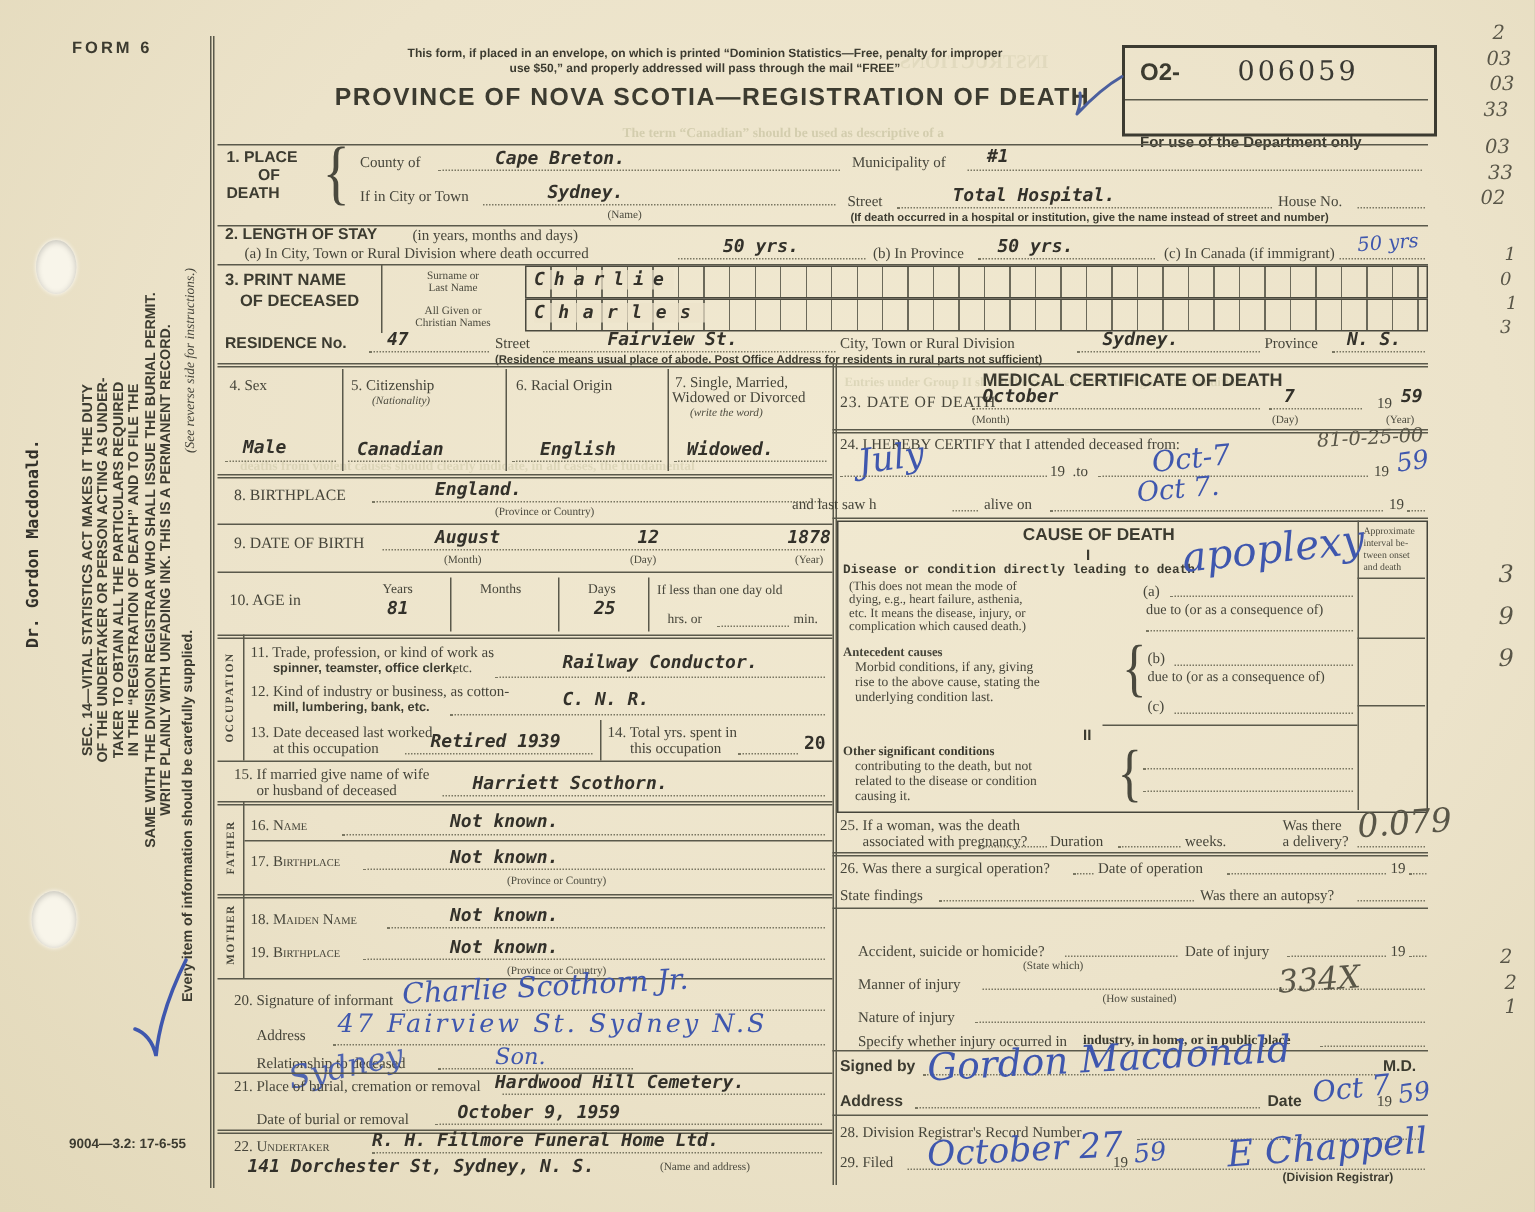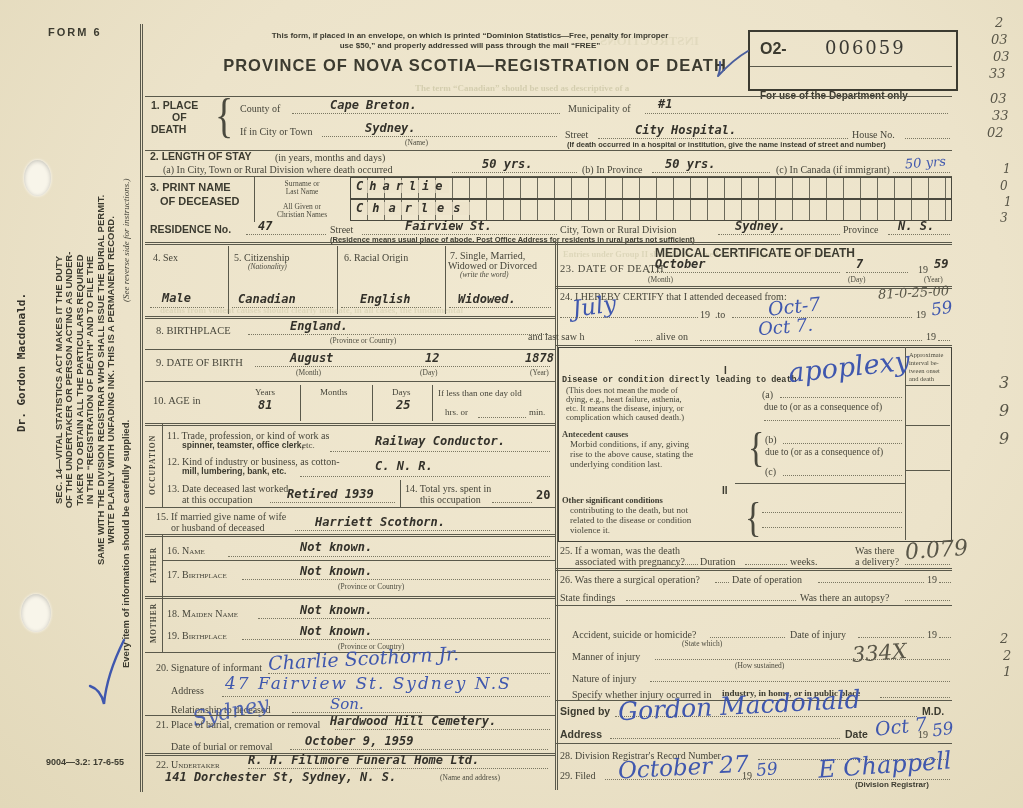--- a/index.html
+++ b/index.html
@@ -85,21 +85,21 @@
   <span class="abs t" style="left:330px;top:99px;font-style:italic">Cape Breton.</span>
   <span class="abs p" style="left:568px;top:103px">Municipality of</span>
   <div class="abs dot" style="left:645px;top:113px;width:303px"></div>
   <span class="abs t" style="left:658px;top:98px;font-style:italic">#1</span>
   <span class="abs p" style="left:240px;top:126px">If in City or Town</span>
   <div class="abs dot" style="left:322px;top:136px;width:235px"></div>
   <span class="abs t" style="left:365px;top:122px;font-style:italic">Sydney.</span>
   <span class="abs sm" style="left:405px;top:139px">(Name)</span>
   <span class="abs p" style="left:565px;top:129px">Street</span>
   <div class="abs dot" style="left:598px;top:138px;width:250px"></div>
-  <span class="abs t" style="left:635px;top:124px;font-style:italic">City Hospital.</span>
+  <span class="abs t" style="left:635px;top:124px;font-style:italic">Total Hospital.</span>
   <span class="abs p" style="left:852px;top:129px">House No.</span>
   <div class="abs dot" style="left:905px;top:138px;width:45px"></div>
   <span class="abs b" style="left:567px;top:141px;font-size:7.5px">(If death occurred in a hospital or institution, give the name instead of street and number)</span>
   <span class="abs pc" style="left:990px;top:92px;font-size:13px">03</span>
   <span class="abs pc" style="left:992px;top:109px;font-size:13px">33</span>
   <span class="abs pc" style="left:987px;top:126px;font-size:13px">02</span>
   <div class="abs hl" style="left:145px;top:150px;width:807px"></div>
 
   <span class="abs b" style="left:150px;top:151px;font-size:10.5px">2. LENGTH OF STAY</span>
   <span class="abs p" style="left:275px;top:152px">(in years, months and days)</span>
@@ -307,20 +307,21 @@
 
   <div class="abs" style="left:558px;top:347px;width:392px;height:193px;border:1.5px solid #45443a"></div>
   <div class="abs vl" style="left:905px;top:347px;height:193px"></div>
   <span class="abs sm" style="left:909px;top:351px;font-size:6.5px">Approximate</span>
   <span class="abs sm" style="left:909px;top:359px;font-size:6.5px">interval be-</span>
   <span class="abs sm" style="left:909px;top:367px;font-size:6.5px">tween onset</span>
   <span class="abs sm" style="left:909px;top:375px;font-size:6.5px">and death</span>
   <div class="abs hl" style="left:905px;top:385px;width:45px"></div>
   <div class="abs hl" style="left:905px;top:425px;width:45px"></div>
   <div class="abs hl" style="left:905px;top:470px;width:45px"></div>
+  <span class="abs b ctr" style="left:560px;top:351px;width:345px;font-size:11.5px">CAUSE OF DEATH</span>
   <span class="abs b" style="left:724px;top:365px;font-size:10px">I</span>
   <span class="abs b" style="left:562px;top:376px;font-size:8.5px;font-family:Liberation Mono, monospace">Disease or condition directly leading to death</span>
   <span class="abs p" style="left:566px;top:386px;font-size:8.5px">(This does not mean the mode of</span>
   <span class="abs p" style="left:566px;top:395px;font-size:8.5px">dying, e.g., heart failure, asthenia,</span>
   <span class="abs p" style="left:566px;top:404px;font-size:8.5px">etc.  It means the disease, injury, or</span>
   <span class="abs p" style="left:566px;top:413px;font-size:8.5px">complication which caused death.)</span>
   <span class="abs p" style="left:762px;top:389px">(a)</span>
   <div class="abs dot" style="left:780px;top:397px;width:122px"></div>
   <span class="abs h" style="left:788px;top:352px;font-size:27px;transform:rotate(-6deg)">apoplexy</span>
   <span class="abs p" style="left:764px;top:402px;font-size:9.5px">due to (or as a consequence of)</span>
@@ -333,21 +334,21 @@
   <span class="abs p" style="left:765px;top:434px">(b)</span>
   <div class="abs dot" style="left:783px;top:443px;width:119px"></div>
   <span class="abs p" style="left:765px;top:447px;font-size:9.5px">due to (or as a consequence of)</span>
   <span class="abs p" style="left:765px;top:466px">(c)</span>
   <div class="abs dot" style="left:783px;top:475px;width:119px"></div>
   <div class="abs hl" style="left:735px;top:483px;width:170px"></div>
   <span class="abs b" style="left:722px;top:485px;font-size:10px">II</span>
   <span class="abs b" style="left:562px;top:496px;font-size:8.5px;font-family:'Liberation Serif',serif">Other significant conditions</span>
   <span class="abs p" style="left:570px;top:506px;font-size:9px">contributing to the death, but not</span>
   <span class="abs p" style="left:570px;top:516px;font-size:9px">related to the disease or condition</span>
-  <span class="abs p" style="left:570px;top:526px;font-size:9px">violence it.</span>
+  <span class="abs p" style="left:570px;top:526px;font-size:9px">causing it.</span>
   <span class="abs brace" style="left:745px;top:498px;font-size:34px">{</span>
   <div class="abs dot" style="left:762px;top:512px;width:140px"></div>
   <div class="abs dot" style="left:762px;top:527px;width:140px"></div>
   <span class="abs pc" style="left:999px;top:374px;font-size:16px">3</span>
   <span class="abs pc" style="left:999px;top:402px;font-size:16px">9</span>
   <span class="abs pc" style="left:999px;top:430px;font-size:16px">9</span>
 
   <span class="abs p" style="left:560px;top:545px">25. If a woman, was the death</span>
   <span class="abs p" style="left:575px;top:556px">associated with pregnancy?</span>
   <div class="abs dot" style="left:652px;top:564px;width:46px"></div>

